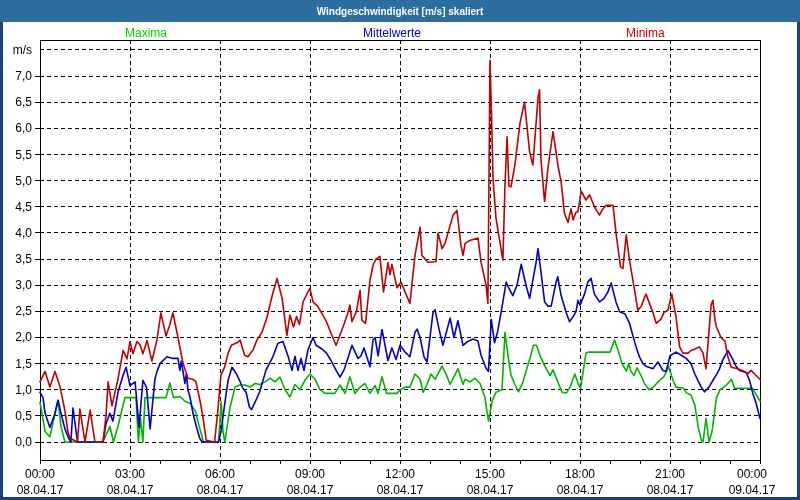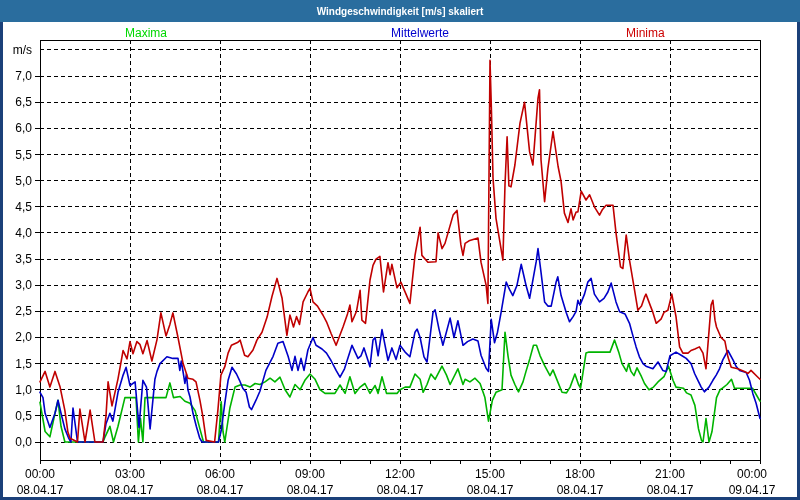--- a/index.html
+++ b/index.html
@@ -15,21 +15,21 @@
   svg.chart{position:absolute;left:0;top:0;z-index:1;}
 </style>
 </head>
 <body>
 
 <div class="titlebar">
   <span>Windgeschwindigkeit [m/s] skaliert</span>
 </div>
 
 <span class="legend-item" id="legend-minima" style="color: rgb(0, 216, 0);">Maxima</span>
-<span class="legend-item" id="legend-mittelwerte" style="color: rgb(0, 0, 205); margin-left: 28px;">Mittelwerte</span>
+<span class="legend-item" id="legend-mittelwerte" style="color: rgb(0, 0, 205);">Mittelwerte</span>
 <span class="legend-item" id="legend-maxima" style="color: rgb(204, 0, 0);">Minima</span>
 
 <svg class="chart" id="chart-svg" width="800" height="500" viewBox="0 0 800 500">
     <g>
       <rect x="0" y="22" width="3" height="478" fill="#1b4079"></rect>
       <rect x="797" y="22" width="3" height="478" fill="#1b4079"></rect>
       <rect x="0" y="497" width="800" height="3" fill="#1b4079"></rect>
     </g>
     <g stroke="#000" stroke-width="1" stroke-dasharray="4 3" shape-rendering="crispEdges">
       <line x1="40" y1="442" x2="760" y2="442"></line>

